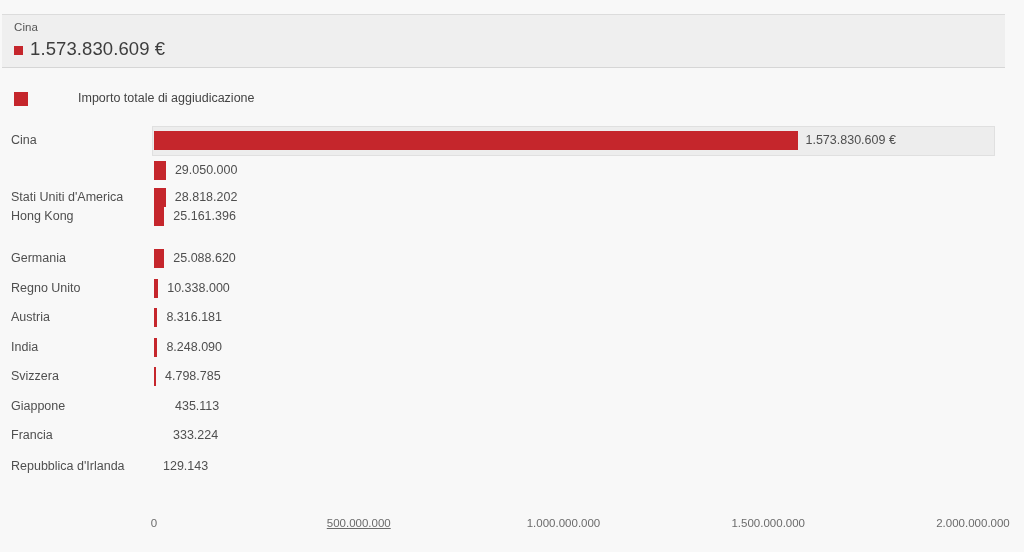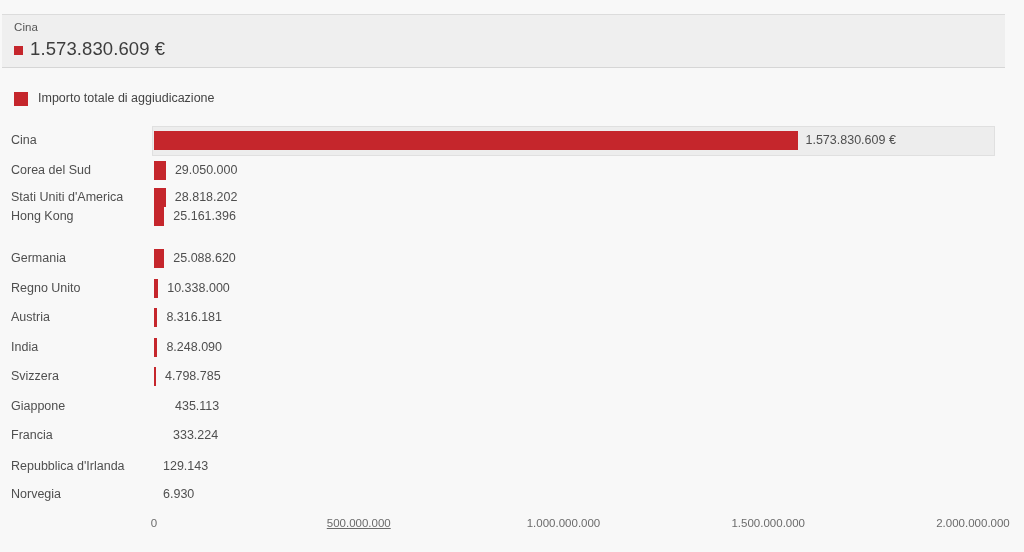--- a/index.html
+++ b/index.html
@@ -56,20 +56,21 @@
     letter-spacing: 0.1px;
   }
 
   
   #legend {
     position: absolute;
     left: 14px;
     top: 91px;
     display: flex;
     align-items: center;
+    gap: 40px;
   }
   #legend .lg-swatch {
     width: 14px;
     height: 14px;
     background: #c5262c;
     margin-right: 10px;
     flex: 0 0 auto;
   }
   #legend .lg-label {
     font-size: 12.5px;
@@ -175,21 +176,20 @@
 <div id="chart">
     <div class="row highlight" style="top: 0px;">
       <div class="hl-box"></div>
       <div class="cat-label">Cina</div>
       <div class="bar-wrap">
         <div class="bar" style="width: 644.484px; background: rgb(197, 38, 44);"></div>
         <span class="val-label">1.573.830.609 €</span>
       </div>
     </div>
     <div class="row" style="top: 29.5px;">
-      <div class="cat-label">Corea del Sud</div>
       <div class="bar-wrap">
         <div class="bar" style="width: 11.896px; background: rgb(197, 38, 44);"></div>
         <span class="val-label">29.050.000</span>
       </div>
     </div>
     <div class="row" style="top: 57px;">
       <div class="cat-label">Stati Uniti d'America</div>
       <div class="bar-wrap">
         <div class="bar" style="width: 11.8011px; background: rgb(197, 38, 44);"></div>
         <span class="val-label">28.818.202</span>
@@ -246,26 +246,20 @@
     <div class="row" style="top: 295px;">
       <div class="cat-label">Francia</div>
       <div class="bar-wrap">
         <span class="val-label" style="margin-left: 19px;">333.224</span>
       </div>
     </div>
     <div class="row" style="top: 326px;">
       <div class="cat-label">Repubblica d'Irlanda</div>
       <div class="bar-wrap">
         <span class="val-label" style="margin-left: 9px;">129.143</span>
-      </div>
-    </div>
-    <div class="row" style="top: 354px;">
-      <div class="cat-label">Norvegia</div>
-      <div class="bar-wrap">
-        <span class="val-label" style="margin-left: 9px;">6.930</span>
       </div>
     </div>
   </div>
 
 <div id="xaxis">
     <div class="tick" style="left: 154px;">0</div>
     <div class="tick" style="left: 358.75px; text-decoration: underline;">500.000.000</div>
     <div class="tick" style="left: 563.5px;">1.000.000.000</div>
     <div class="tick" style="left: 768.25px;">1.500.000.000</div>
     <div class="tick" style="left: 973px;">2.000.000.000</div>

